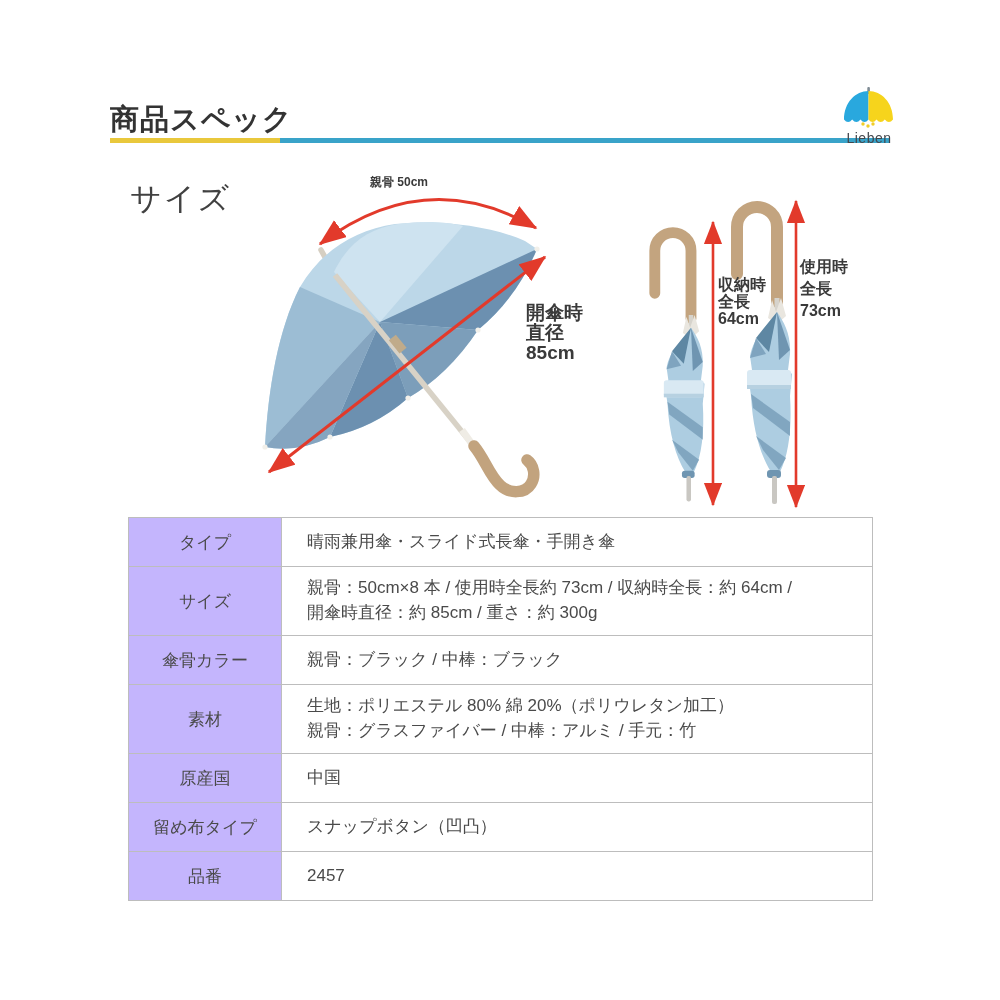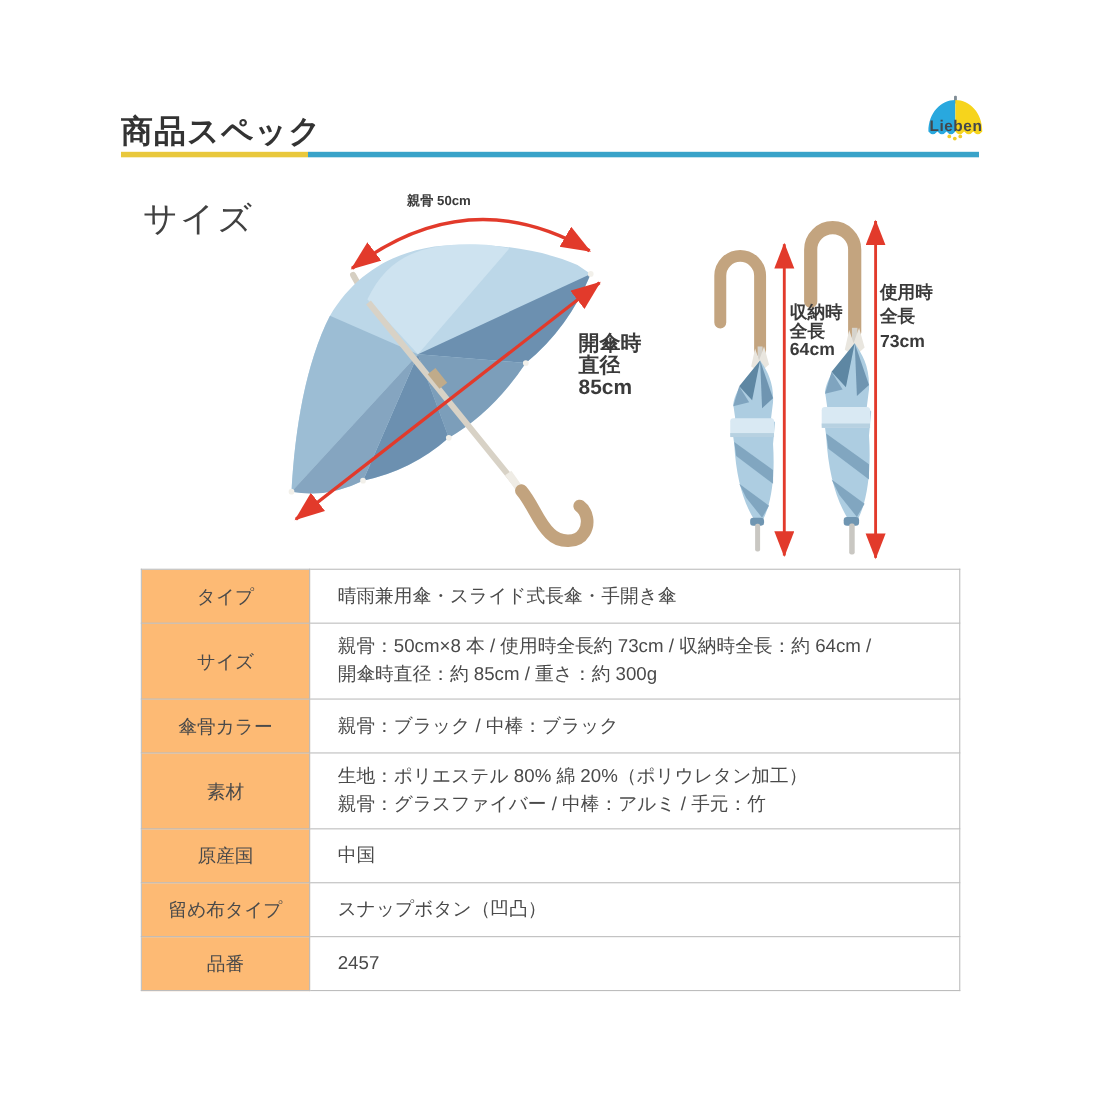--- a/index.html
+++ b/index.html
@@ -5,38 +5,38 @@
   html,body{margin:0;padding:0;background:#fff;}
   body{font-family:"Liberation Sans","DejaVu Sans",sans-serif;color:#3b3b3b;}
   #stage{position:relative;width:1000px;height:1000px;background:#ffffff;overflow:hidden;}
 
   
   .page-title{position:absolute;left:110px;top:100px;font-size:29px;font-weight:bold;color:#333;letter-spacing:1px;}
   .rule{position:absolute;top:138px;height:5px;}
   .rule.yellow{left:110px;width:170px;background:#e9c83c;}
   .rule.blue{left:280px;width:610px;background:#39a3c9;}
   .logo{position:absolute;left:840px;top:86px;width:58px;height:54px;text-align:center;}
-  .logo .brand{position:absolute;left:0;right:0;top:20px;font-size:14px;font-weight:bold;color:#43474c;letter-spacing:.5px;}
+  .logo .brand{position:absolute;left:0;right:0;top:44px;font-size:14px;font-weight:normal;color:#43474c;letter-spacing:.5px;}
 
   
   .section-heading{position:absolute;left:130px;top:178px;font-size:31px;font-weight:500;color:#414141;letter-spacing:2px;}
 
   
   .measure{position:absolute;font-weight:bold;color:#3a3a3a;white-space:pre-line;}
   .measure.rib{left:370px;top:174px;width:135px;text-align:left;font-size:12px;}
   .measure.diameter{left:506px;top:303px;font-size:19px;line-height:20px;margin-left:20px;}
   .measure.stored{left:718px;top:276px;font-size:16px;line-height:17px;}
   .measure.inuse{left:800px;top:256px;font-size:16px;line-height:22px;}
 
   svg{position:absolute;left:0;top:0;}
 
   
   .spec-table{position:absolute;left:128px;top:517px;width:745px;border-collapse:collapse;table-layout:fixed;}
   .spec-table th,.spec-table td{border:1px solid #bdbdbd;font-weight:normal;font-size:17px;color:#4a4a4a;vertical-align:middle;}
-  .spec-table th{width:140px;background:#fdba74;padding:12px 6px;}
+  .spec-table th{width:140px;background:#c4b5fd;padding:12px 6px;}
   .spec-table td{padding:6px 10px 6px 25px;white-space:pre-line;line-height:1.45;background:#fff;}
   .spec-table tr{height:49px;}
   .spec-table tr:nth-child(2),.spec-table tr:nth-child(4){height:69px;}
 </style>
 </head>
 <body>
 
 <div id="stage">
 
   <div class="page-title">商品スペック</div>

